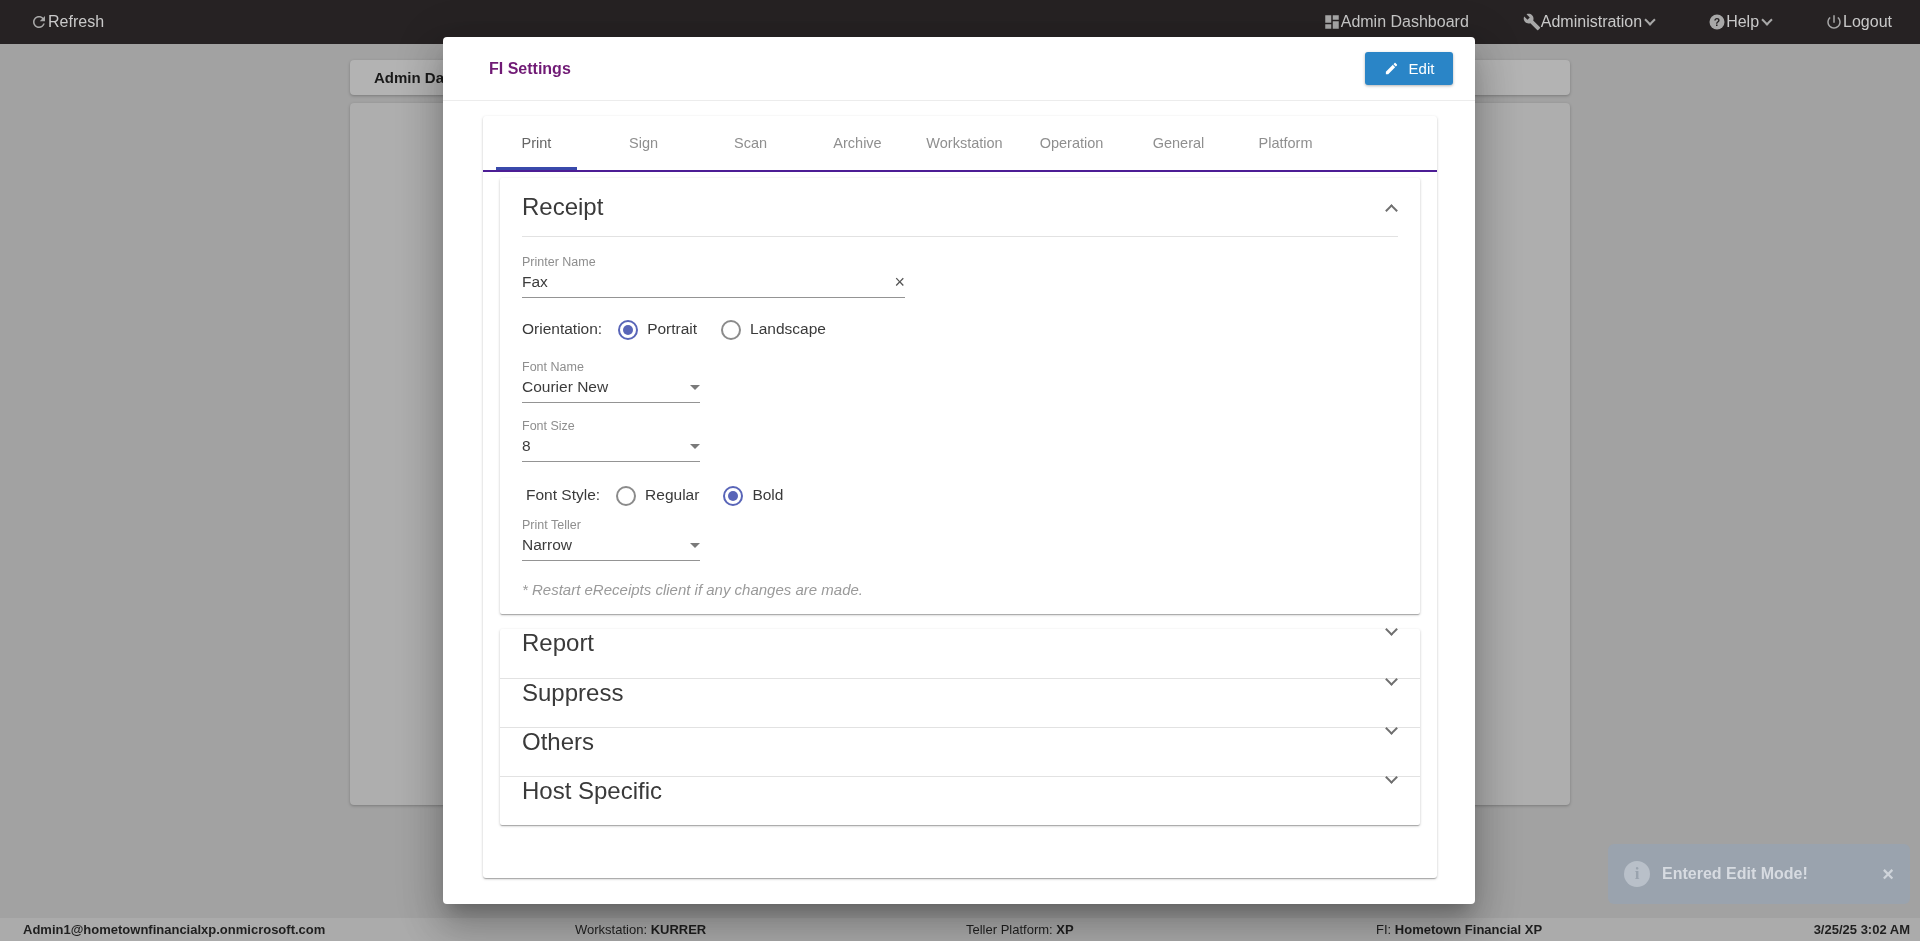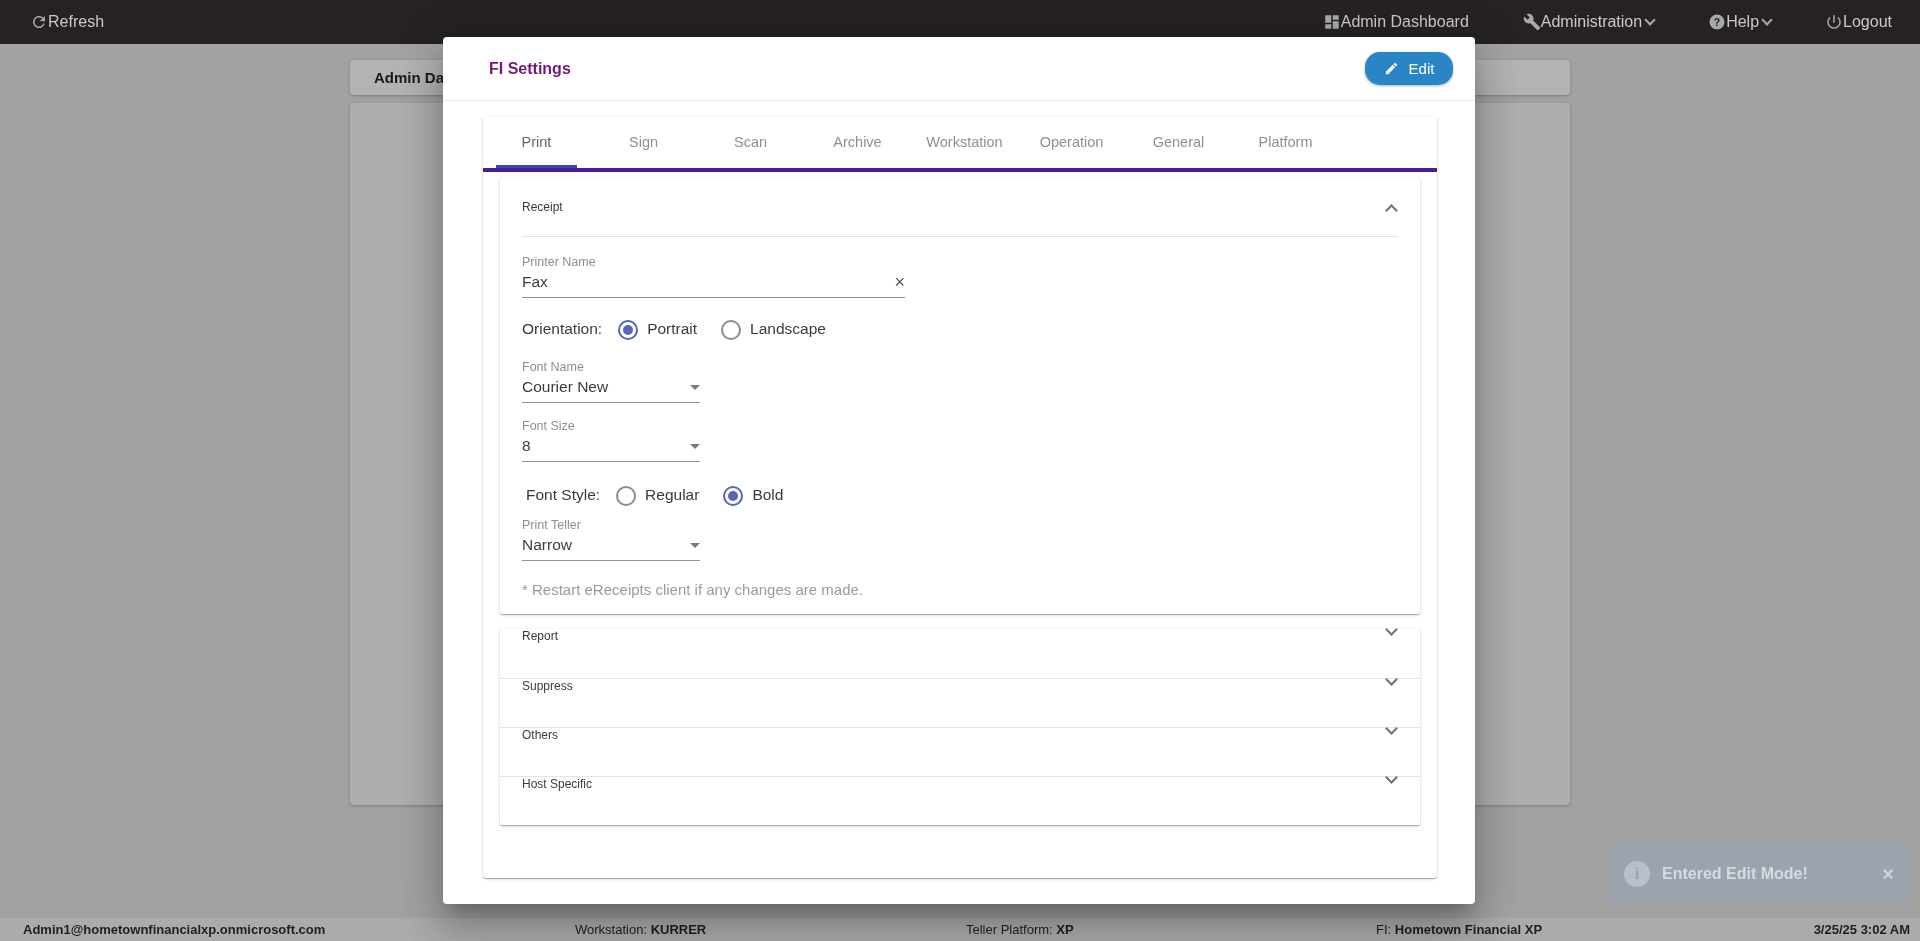--- a/index.html
+++ b/index.html
@@ -49,44 +49,44 @@
   .sb-val{font-weight:700}
 
   
   .modal{position:absolute;left:443px;top:37px;width:1032px;height:867px;background:#fff;border-radius:4px;
     box-shadow:0 11px 15px -7px rgba(0,0,0,.2),0 24px 38px 3px rgba(0,0,0,.18),0 9px 46px 8px rgba(0,0,0,.12);
     z-index:10}
   .modal-header{position:relative;height:64px;border-bottom:1px solid #ececec;
     display:flex;align-items:center;justify-content:space-between;padding:0 22px 0 46px}
   .modal-title{font-size:16px;font-weight:700;color:#701a75}
   .edit-btn{display:flex;align-items:center;justify-content:center;gap:10px;width:88px;height:33px;
-    background:var(--accent-blue);color:#fff;border:none;border-radius:15px;font-size:15px;
+    background:var(--accent-blue);color:#fff;border:none;border-radius:3px;font-size:15px;
     font-family:"Liberation Sans",sans-serif;cursor:pointer;box-shadow:0 1px 3px rgba(0,0,0,.3)}
   .edit-btn svg{width:15px;height:15px;fill:#fff}
 
   .paper{position:absolute;left:40px;top:79px;width:954px;height:762px;background:#fff;border-radius:3px;
     box-shadow:0 1px 3px rgba(0,0,0,.2),0 1px 1px rgba(0,0,0,.14),0 2px 1px -1px rgba(0,0,0,.12);
     overflow:hidden}
 
   
-  .tabs{height:56px;border-bottom:4px solid #4c1d95;display:flex;padding-left:0}
+  .tabs{height:56px;border-bottom:2px solid #4c1d95;display:flex;padding-left:0}
   .tab{width:107px;display:flex;align-items:center;justify-content:center;font-size:14.5px;
     color:#8f8f8f;cursor:pointer;position:relative}
   .tab.active{color:#666}
   .tab.active::after{content:"";position:absolute;left:13px;right:13px;bottom:0;height:3px;
     background:var(--tab-indicator)}
 
   .paper-content{padding:6px 17px 18px}
 
   
   .acc{background:#fff;border-radius:2px;
     box-shadow:0 1px 3px rgba(0,0,0,.2),0 1px 1px rgba(0,0,0,.14),0 2px 1px -1px rgba(0,0,0,.12)}
   .acc-header{height:58px;display:flex;align-items:center;justify-content:space-between;
     padding:0 24px 0 22px;cursor:pointer}
-  .acc-title{font-size:12px;color:#3a3a3a}
+  .acc-title{font-size:24px;color:#3a3a3a}
   .chev{width:9px;height:9px;border-right:2px solid #6f6f6f;border-bottom:2px solid #6f6f6f;display:inline-block}
   .chev.up{transform:rotate(-135deg);margin-top:6px}
   .chev.down{transform:rotate(45deg);margin-top:-4px}
   .acc-divider{height:1px;background:#e2e2e2;margin:0 22px}
 
   .receipt-body{padding:18px 22px 16px}
   .f-label{font-size:12.5px;color:#8e8e8e;margin-bottom:4px}
   .f-value-row{display:flex;align-items:center;justify-content:space-between;
     border-bottom:1px solid #949494;padding-bottom:6px}
   .f-value{font-size:15.5px;color:#3c3c3c}
@@ -101,21 +101,21 @@
   .radio{width:20px;height:20px;border-radius:50%;border:2px solid #8b8b8b;display:inline-flex;
     align-items:center;justify-content:center;cursor:pointer;flex:0 0 auto}
   .radio.sel{border-color:var(--radio-selected)}
   .radio.sel::after{content:"";width:10px;height:10px;border-radius:50%;background:var(--radio-selected)}
   .radio-label{margin:0 24px 0 9px}
   .radio-label.last{margin-right:0}
 
   .m-orient{margin:22px 0 20px}
   .m-fsize{margin-top:16px}
   .m-fstyle{margin:24px 4px 12px}
-  .note{margin-top:20px;font-size:15px;color:#9a9a9a}
+  .note{margin-top:20px;font-size:15px;font-style:italic;color:#9a9a9a}
 
   .acc-group{margin-top:15px}
   .acc-row{height:49px;display:flex;align-items:flex-start;justify-content:space-between;
     padding:0 24px 0 22px;cursor:pointer}
   .acc-row + .acc-row{border-top:1px solid #e2e2e2}
 </style>
 </head>
 <body>
 
 <header class="topbar">

